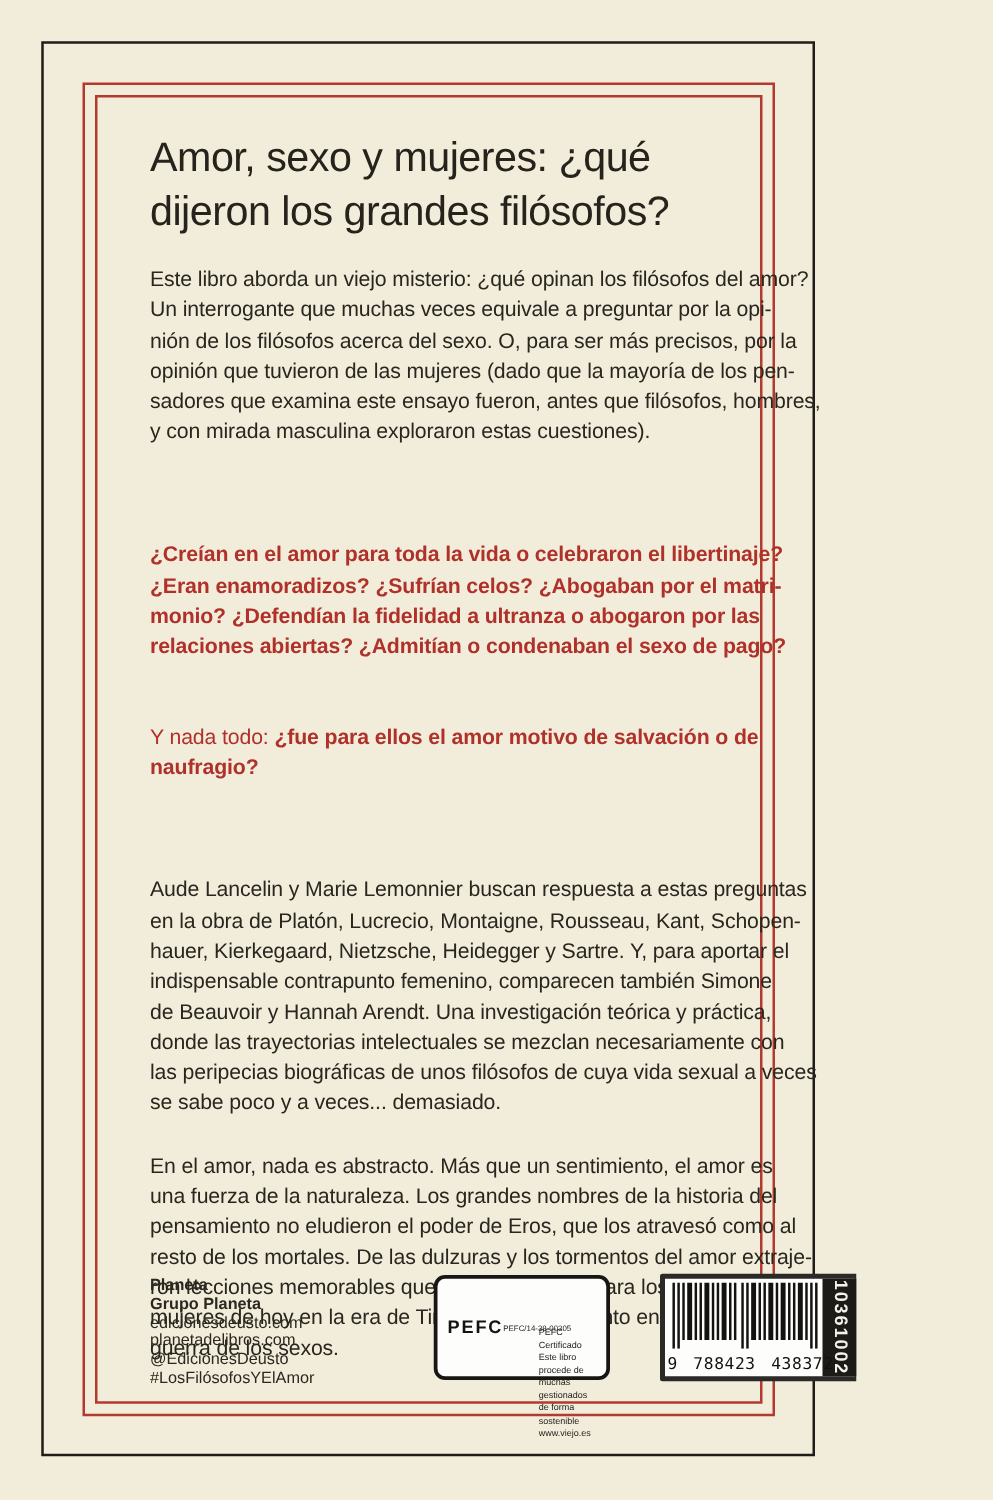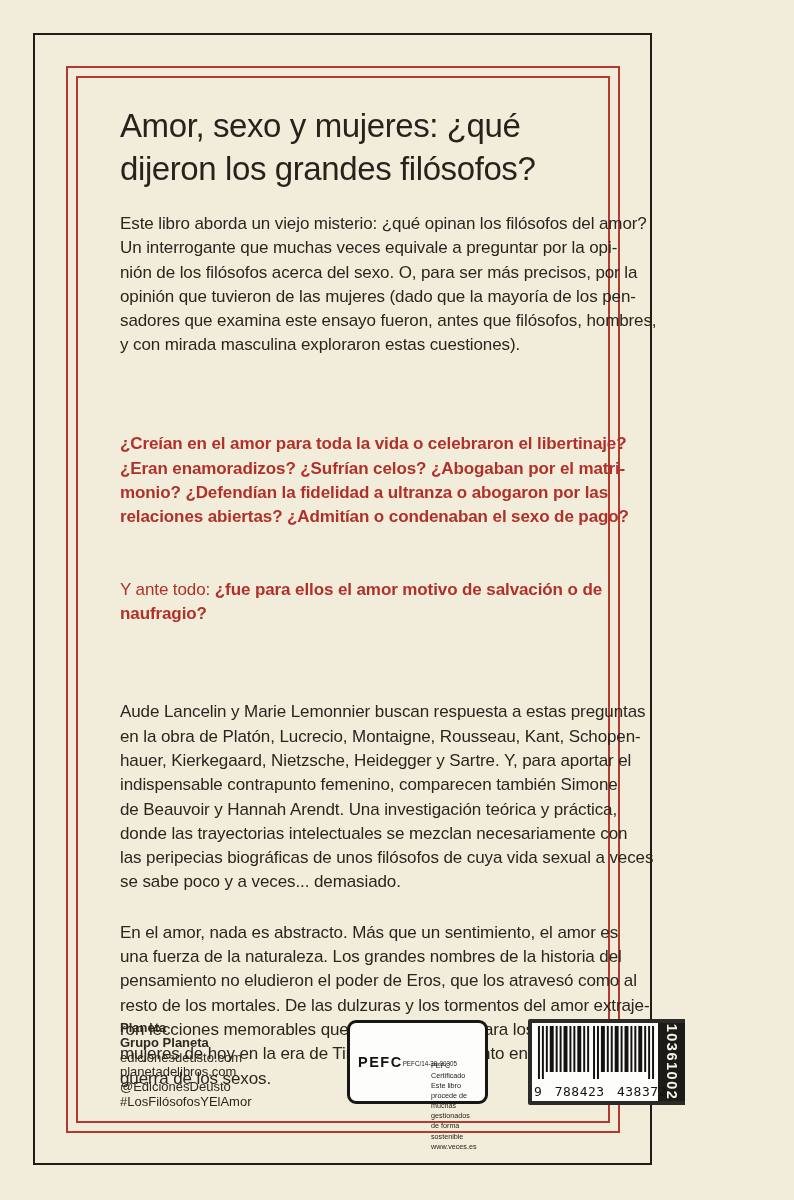--- a/index.html
+++ b/index.html
@@ -183,21 +183,21 @@
 nión de los filósofos acerca del sexo. O, para ser más precisos, por la
 opinión que tuvieron de las mujeres (dado que la mayoría de los pen-
 sadores que examina este ensayo fueron, antes que filósofos, hombres,
 y con mirada masculina exploraron estas cuestiones).</div>
 
     <div class="para red">
       <div class="qbold">¿Creían en el amor para toda la vida o celebraron el libertinaje?
 ¿Eran enamoradizos? ¿Sufrían celos? ¿Abogaban por el matri-
 monio? ¿Defendían la fidelidad a ultranza o abogaron por las
 relaciones abiertas? ¿Admitían o condenaban el sexo de pago?</div>
-      <div><span class="qreg">Y ante todo: </span><span class="qbold">¿fue para ellos el amor motivo de salvación o de
+      <div><span class="qreg">Y nada todo: </span><span class="qbold">¿fue para ellos el amor motivo de salvación o de
 naufragio?</span></div>
     </div>
 
     <div class="para">Aude Lancelin y Marie Lemonnier buscan respuesta a estas preguntas
 en la obra de Platón, Lucrecio, Montaigne, Rousseau, Kant, Schopen-
 hauer, Kierkegaard, Nietzsche, Heidegger y Sartre. Y, para aportar el
 indispensable contrapunto femenino, comparecen también Simone
 de Beauvoir y Hannah Arendt. Una investigación teórica y práctica,
 donde las trayectorias intelectuales se mezclan necesariamente con
 las peripecias biográficas de unos filósofos de cuya vida sexual a veces
@@ -230,21 +230,21 @@
         <rect x="22" y="34" width="6" height="16" fill="#141311"></rect>
         <polygon points="47,13 35,42 59,42" fill="#141311"></polygon>
         <rect x="44" y="42" width="6" height="9" fill="#141311"></rect>
       </svg>
       <div class="pefc-word">PEFC</div>
       <div class="pefc-license">PEFC/14-38-00305</div>
     </div>
     <div class="pefc-right">
       <div>PEFC Certificado</div>
       <div>Este libro procede de muchas gestionados de forma sostenible</div>
-      <div>www.veces.es</div>
+      <div>www.viejo.es</div>
     </div>
   </div>
 
   <div class="barcode">
     <div class="barcode-inner">
       <svg viewBox="0 0 122 53" preserveAspectRatio="none" aria-hidden="true">
         <g fill="#131210">
           <rect x="2" y="0" width="2" height="53"></rect>
             <rect x="6" y="0" width="2" height="53"></rect>
           <rect x="10" y="0" width="2" height="46"></rect>

